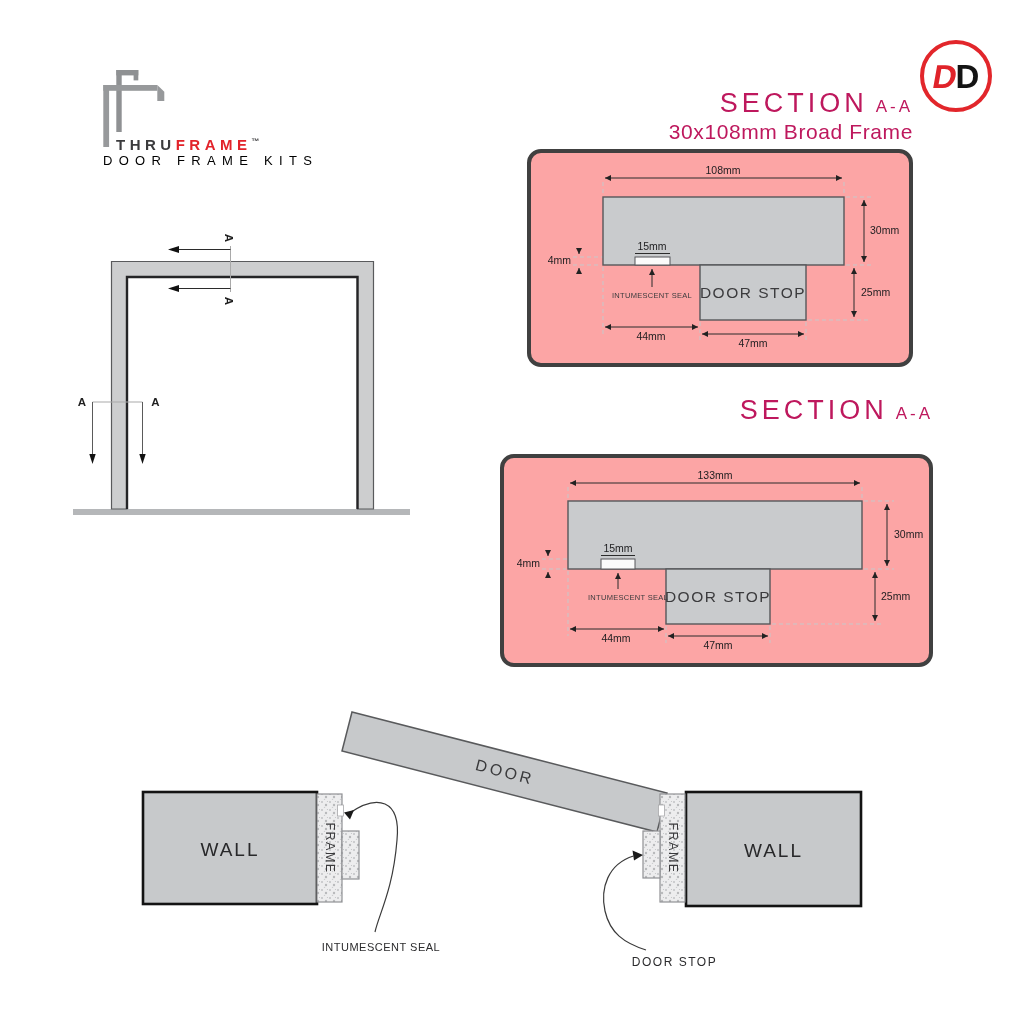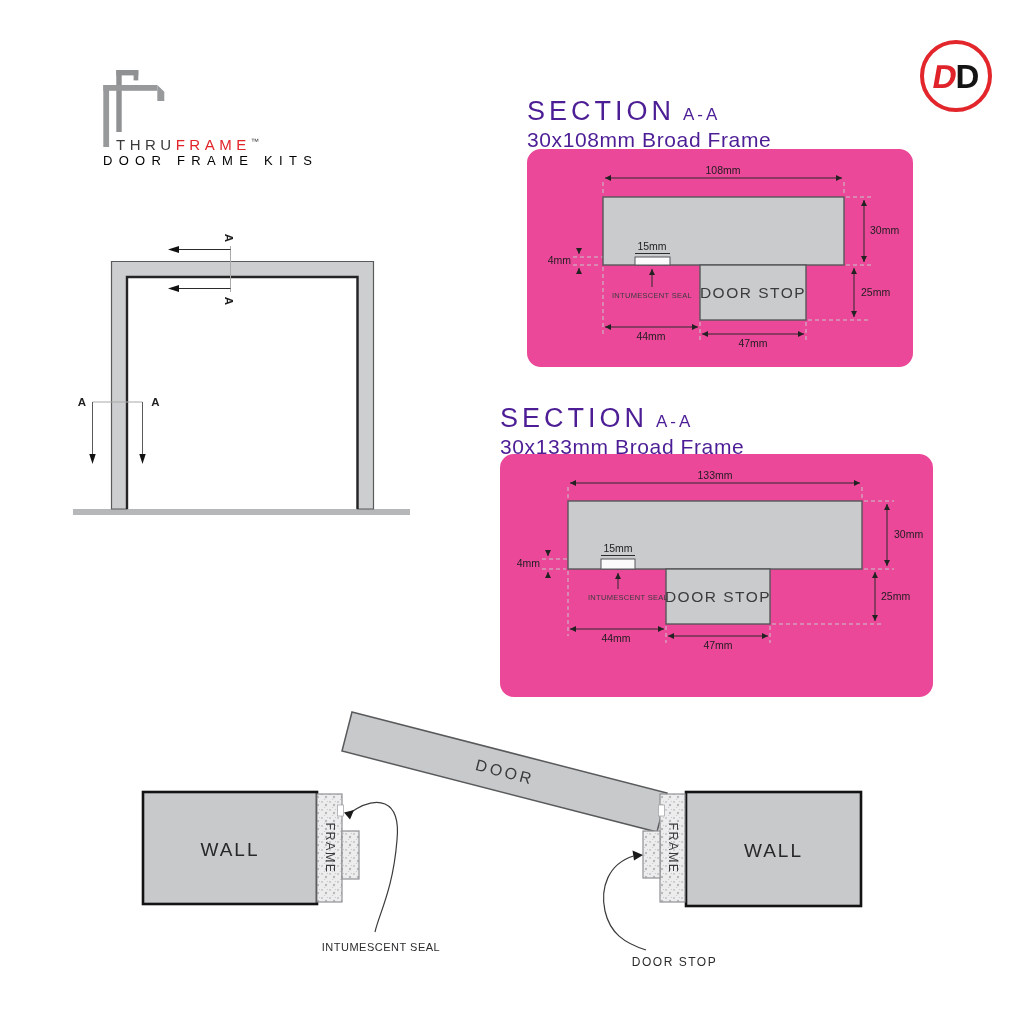--- a/index.html
+++ b/index.html
@@ -2,41 +2,41 @@
 <html><head>
 <meta charset="utf-8">
 <style>
   html,body{margin:0;padding:0;background:#ffffff;}
   #stage{
     position:relative;width:1024px;height:1024px;background:#ffffff;overflow:hidden;
     font-family:"Liberation Sans", sans-serif;
   }
   .abs{position:absolute;}
   
-  #logo-text1{left:116px;top:136px;font-size:15px;font-weight:400;letter-spacing:4.5px;color:#3b3b3d;white-space:nowrap;}
+  #logo-text1{left:116px;top:136px;font-size:15px;font-weight:700;letter-spacing:4.5px;color:#3b3b3d;white-space:nowrap;}
   #logo-text1 .red{color:#e2232a;}
   #logo-text1 .tm{font-size:8px;vertical-align:6px;letter-spacing:0;}
   #logo-text2{left:103px;top:153px;font-size:13px;font-weight:400;letter-spacing:6.3px;color:#000000;white-space:nowrap;}
   
   #dd-badge{left:920px;top:40px;width:72px;height:72px;border:4px solid #e2262b;border-radius:50%;
     display:flex;align-items:center;justify-content:center;box-sizing:border-box;}
   #dd-badge span{font-size:33px;font-weight:800;line-height:1;}
   #dd-badge .d1{color:#e0232a;transform:skewX(-10deg);}
   #dd-badge .d2{color:#141414;margin-left:-1px;}
   
-  .sec-title{text-align:left;color:#4c1d95;margin-top:8px;}
+  .sec-title{text-align:right;color:#be185d;}
   .sec-title .big{font-size:27px;font-weight:300;letter-spacing:4px;}
   .sec-title .cut{font-size:17px;font-weight:400;letter-spacing:3px;margin-left:8px;}
   .sec-title .sub{font-size:21px;font-weight:400;letter-spacing:0.6px;margin-top:1px;}
   #title-1{left:527px;top:88px;width:386px;}
   #title-2{left:500px;top:395px;width:433px;}
   
-  .panel{box-sizing:border-box;border:4px solid #ec4899;border-radius:14px;background:#ec4899;}
+  .panel{box-sizing:border-box;border:4px solid #404040;border-radius:14px;background:#fca5a5;}
   #panel-1{left:527px;top:149px;width:386px;height:218px;}
-  #panel-2{left:500px;top:454px;width:433px;height:243px;}
+  #panel-2{left:500px;top:454px;width:433px;height:213px;}
   .panel svg{position:absolute;left:0;top:0;}
   
   svg text{font-family:"Liberation Sans", sans-serif;}
   .dim{stroke:#2b2b2b;stroke-width:1;fill:none;}
   .dash{stroke:#c7c8ca;stroke-width:1;fill:none;stroke-dasharray:4 3;}
   .dimtxt{font-size:10.5px;fill:#1d1d1f;font-weight:400;}
   .smalltxt{font-size:7.5px;fill:#3b3b3d;letter-spacing:0.3px;}
   .stoptxt{font-size:15.5px;fill:#3b3b3d;letter-spacing:1.5px;}
   .grayfill{fill:#c9cbcd;stroke:#56575b;stroke-width:1.4;}
   .sealfill{fill:#fbfbfb;stroke:#56575b;stroke-width:1;}
@@ -125,21 +125,20 @@
       <text class="stoptxt" x="222" y="145" text-anchor="middle">DOOR STOP</text>
       <line class="dim" x1="74" y1="174" x2="167" y2="174" marker-start="url(#aa)" marker-end="url(#aa)"></line>
       <text class="dimtxt" x="120" y="187" text-anchor="middle">44mm</text>
       <line class="dim" x1="171" y1="181" x2="273" y2="181" marker-start="url(#aa)" marker-end="url(#aa)"></line>
       <text class="dimtxt" x="222" y="194" text-anchor="middle">47mm</text>
     </svg>
   </div>
 
   <div class="abs sec-title" id="title-2">
     <div><span class="big">SECTION</span><span class="cut">A-A</span></div>
-    <div class="sub">30x133mm Broad Frame</div>
   </div>
 
   <div class="abs panel" id="panel-2">
     <svg width="433" height="213" viewBox="0 0 433 213">
       <defs>
         <marker id="bb" viewBox="0 0 10 10" refX="8.5" refY="5" markerWidth="7.5" markerHeight="7.5" orient="auto-start-reverse">
           <path d="M0.5,1 L8.5,5 L0.5,9 Z" fill="#222"></path>
         </marker>
       </defs>
       <path class="dash" d="M64,29 V40 M358,29 V40 M64,113 V178 M162,168 V185 M266,168 V185 M360,43 H390 M360,111 H390 M268,166 H378 M38,101 H93 M38,111 H62"></path>

